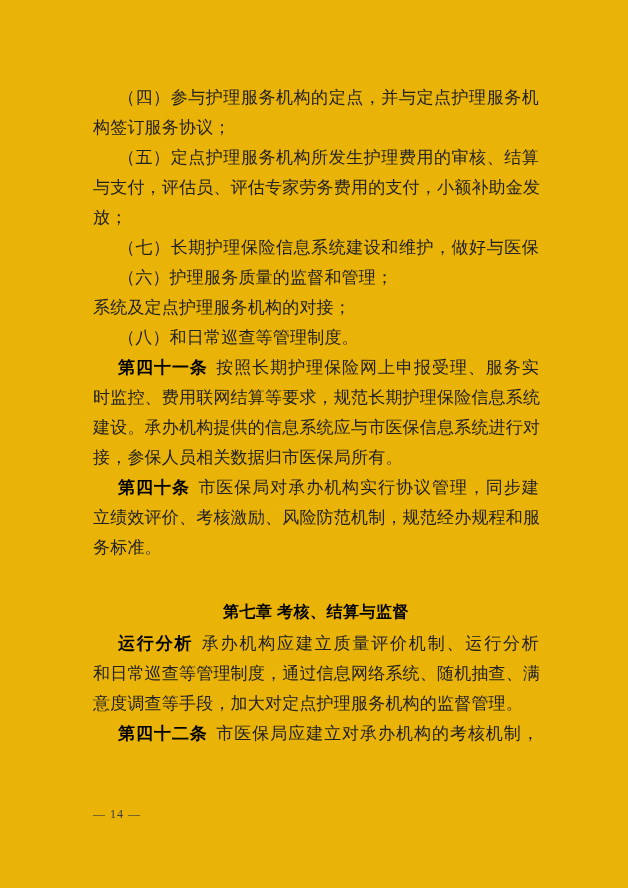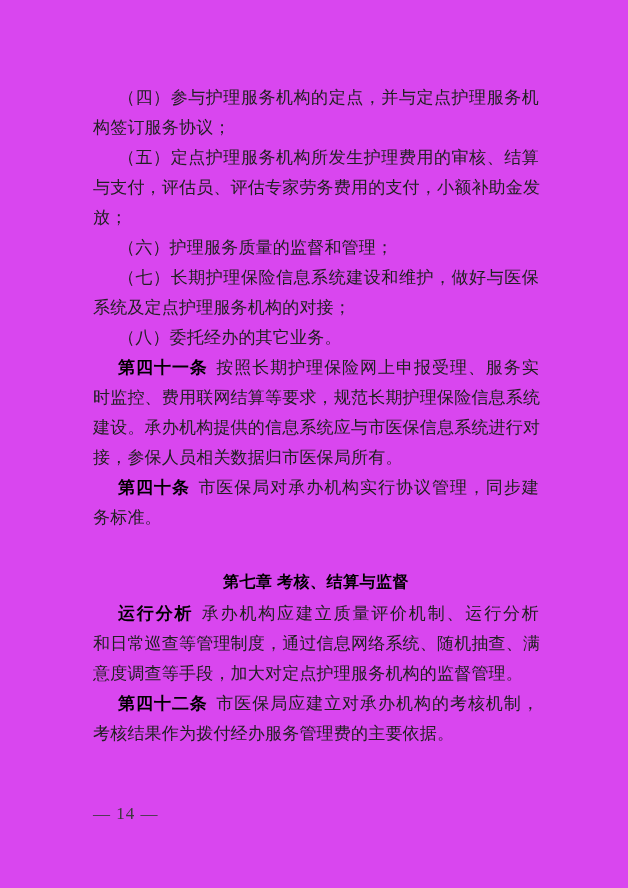--- a/index.html
+++ b/index.html
@@ -1,20 +1,20 @@
 <!DOCTYPE html>
 <html lang="zh"><head>
 <meta charset="utf-8">
 <title></title>
 <style>
   html,body{margin:0;padding:0;background:#ffffff;}
   .page{
     position:relative;
     width:628px;height:888px;
-    background:#d946ef;
+    background:#eab308;
     font-family:"Liberation Serif","DejaVu Serif",serif;
     color:#212121;
     overflow:hidden;
   }
   .body-text{
     position:absolute;
     left:93px;top:83px;
     width:446px;
   }
   .line{
@@ -47,52 +47,52 @@
     text-align:center;
     text-align-last:center;
     letter-spacing:0.5px;
   }
   .section-b{margin-top:2px;}
   .section-c{}
   .page-footer{
     position:absolute;
     left:93px;top:799px;
     height:30px;line-height:30px;
-    font-size:17px;
+    font-size:12px;
     color:#3a3a3a;
     letter-spacing:1px;
   }
 </style>
 </head>
 <body>
 
 <div class="page">
   <div class="body-text">
     <div>
         <div class="line ind">（四）参与护理服务机构的定点，并与定点护理服务机</div>
         <div class="line end">构签订服务协议；</div>
         <div class="line ind">（五）定点护理服务机构所发生护理费用的审核、结算</div>
         <div class="line">与支付，评估员、评估专家劳务费用的支付，小额补助金发</div>
         <div class="line end">放；</div>
+        <div class="line ind">（七）长期护理保险信息系统建设和维护，做好与医保</div>
         <div class="line ind end">（六）护理服务质量的监督和管理；</div>
-        <div class="line ind">（七）长期护理保险信息系统建设和维护，做好与医保</div>
         <div class="line end">系统及定点护理服务机构的对接；</div>
-        <div class="line ind end">（八）委托经办的其它业务。</div>
+        <div class="line ind end">（八）和日常巡查等管理制度。</div>
         <div class="line ind"><b class="lead">第四十一条</b>按照长期护理保险网上申报受理、服务实</div>
         <div class="line">时监控、费用联网结算等要求，规范长期护理保险信息系统</div>
         <div class="line">建设。承办机构提供的信息系统应与市医保信息系统进行对</div>
         <div class="line end">接，参保人员相关数据归市医保局所有。</div>
         <div class="line ind"><b class="lead">第四十条</b>市医保局对承办机构实行协议管理，同步建</div>
+        <div class="line">立绩效评价、考核激励、风险防范机制，规范经办规程和服</div>
         <div class="line end">务标准。</div>
       </div>
     <div class="chapter-heading">第七章 考核、结算与监督</div>
     <div class="section-b">
         <div class="line ind"><b class="lead">运行分析</b>承办机构应建立质量评价机制、运行分析</div>
         <div class="line">和日常巡查等管理制度，通过信息网络系统、随机抽查、满</div>
         <div class="line end">意度调查等手段，加大对定点护理服务机构的监督管理。</div>
       </div>
     <div class="section-c">
         <div class="line ind"><b class="lead">第四十二条</b>市医保局应建立对承办机构的考核机制，</div>
-        <div class="line end">考核结果作为拨付经办服务管理费的主要依据。</div>
       </div>
   </div>
   <div class="page-footer">— 14 —</div>
 </div>
 
 </body></html>

